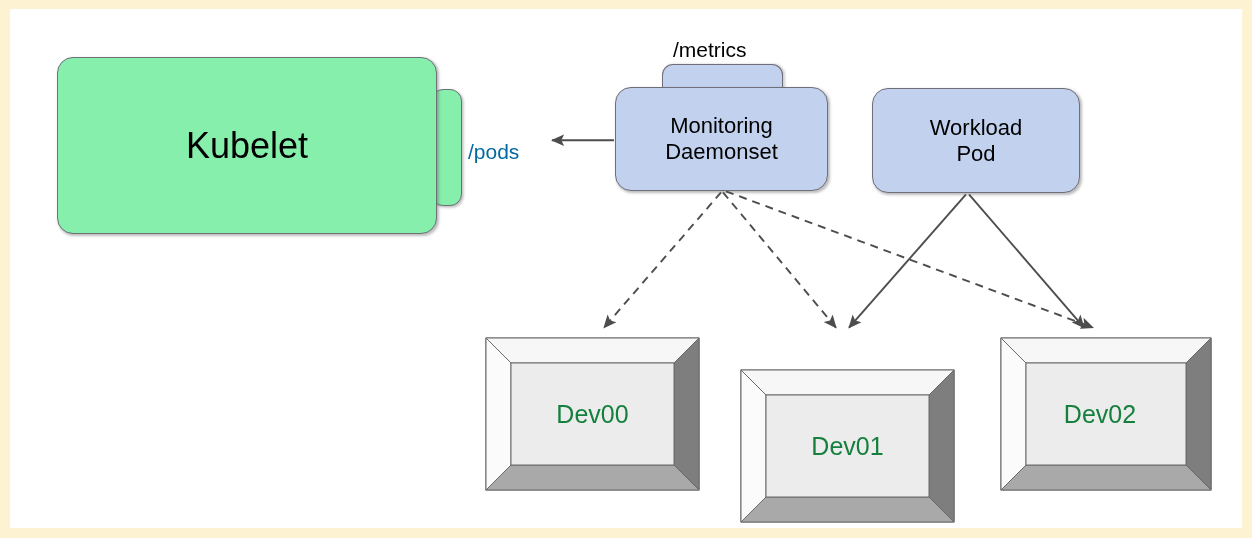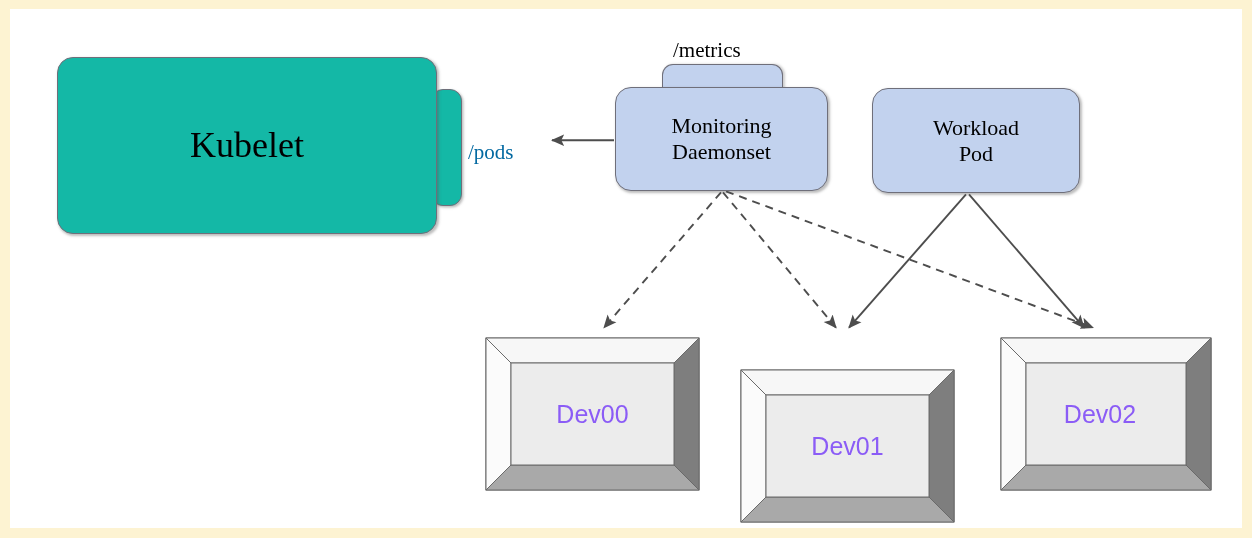--- a/index.html
+++ b/index.html
@@ -32,35 +32,34 @@
     position: absolute;
     left: 0;
     top: 0;
     width: 100%;
     height: 100%;
     pointer-events: none;
   }
   .node {
     position: absolute;
     box-sizing: border-box;
-    font-family: Liberation Serif, serif;
   }
   
   .rounded-node {
     border-radius: 16px;
     border: 1.4px solid #6f6f7a;
     display: flex;
     align-items: center;
     justify-content: center;
     text-align: center;
     color: #000000;
     line-height: 1.16;
     box-shadow: 1.5px 1.5px 2.5px rgba(90,90,90,0.40);
   }
-  .lavender { background: #14b8a6; }
+  .lavender { background: #86efac; }
   .bluepod  { background: #c2d2ee; }
 
   #node-kubelet {
     left: 47px; top: 48px;
     width: 380px; height: 177px;
     font-size: 36px;
     z-index: 3;
   }
   #node-kubelet-port {
     left: 421px; top: 80px;
@@ -109,21 +108,21 @@
   }
   .device .device-svg { display: block; }
   .device .device-label {
     position: absolute;
     left: 0; top: 0;
     width: 100%; height: 100%;
     display: flex;
     align-items: center;
     justify-content: center;
     font-size: 25px;
-    color: #8b5cf6;
+    color: #15803d;
   }
   #device-0 { left: 475px; top: 328px; width: 215px; height: 154px; }
   #device-1 { left: 730px; top: 328px; width: 215px; height: 154px; margin-top: 32px; }
   #device-2 { left: 990px; top: 328px; width: 200px; height: 154px; border-radius: 25px; }
 </style>
 </head>
 <body>
 
 <div id="canvas-frame">
   <div id="diagram-canvas">

